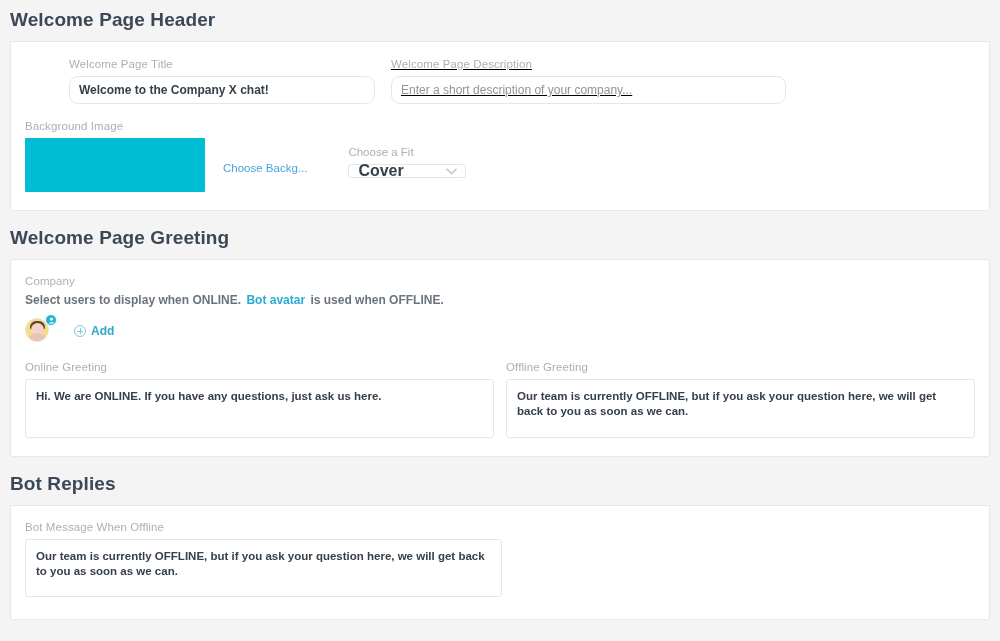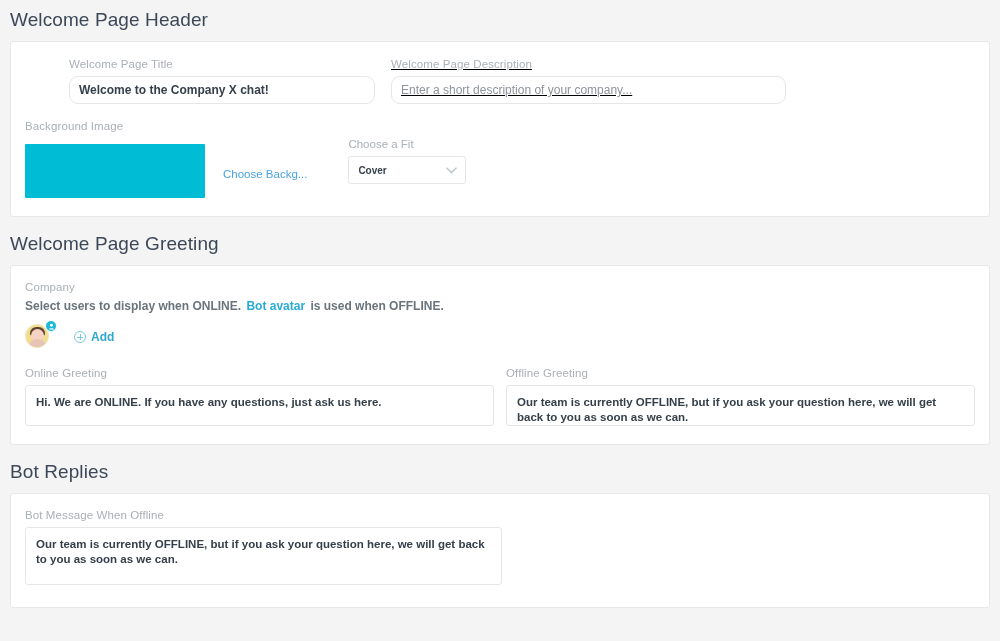--- a/index.html
+++ b/index.html
@@ -8,21 +8,21 @@
     width: 1000px; height: 641px;
     background: #f4f4f4;
     font-family: "Liberation Sans", sans-serif;
     overflow: hidden;
   }
   .page { width: 1000px; height: 641px; position: relative; }
 
   .section-title {
     font-size: 19px;
     color: #3c4858;
-    font-weight: 400;
+    font-weight: 700;
     padding: 0 0 0 10px;
     letter-spacing: 0.1px;
   }
   .sec-header-wrap { padding-top: 9px; padding-bottom: 10px; }
   .sec-greeting-wrap { padding-top: 16px; padding-bottom: 10px; }
   .sec-bot-wrap { padding-top: 16px; padding-bottom: 10px; }
 
   .card {
     background: #ffffff;
     border: 1px solid #e8e8e8;
@@ -70,27 +70,27 @@
   .choose-link {
     color: #4aa3df;
     font-size: 11.5px;
     margin: 0 0 18px 18px;
     white-space: nowrap;
     cursor: pointer;
   }
   .fit-col { margin-left: 41px; }
   .fit-label { font-size: 11.5px; color: #aab0b6; margin-bottom: 6px; }
   .select-box {
-    width: 118px; height: 28px;
+    width: 118px; height: 14px;
     border: 1px solid #e4e6e8;
     border-radius: 3px;
     background: #fff;
     display: flex; align-items: center; justify-content: space-between;
     padding: 0 8px 0 9px;
-    font-size: 10px;
+    font-size: 16px;
     color: #36404a;
     font-weight: bold;
     margin-bottom: 14px;
   }
   .chev { color: #c3c9cf; font-size: 11px; }
 
   .greet-inner { padding: 15px 14px 18px 14px; }
   .greeters-desc {
     font-size: 12px;
     color: #6b747c;
@@ -149,21 +149,21 @@
   }
   .add-btn .circ::before { left: 2px; top: 4.5px; width: 6px; height: 1px; }
   .add-btn .circ::after { left: 4.5px; top: 2px; width: 1px; height: 6px; }
 
   .greet-cols { display: flex; gap: 12px; }
   .greet-col { flex: 1; }
   .textarea-box {
     border: 1px solid #e4e6e8;
     border-radius: 3px;
     background: #fff;
-    height: 41px;
+    height: 59px;
     padding: 9px 10px;
     font-size: 11.5px;
     line-height: 15px;
     color: #36404a;
     font-weight: bold;
   }
 
   .bot-inner { padding: 15px 14px 22px 14px; }
   .bot-field { width: 477px; }
   .bot-textarea { height: 58px; }

